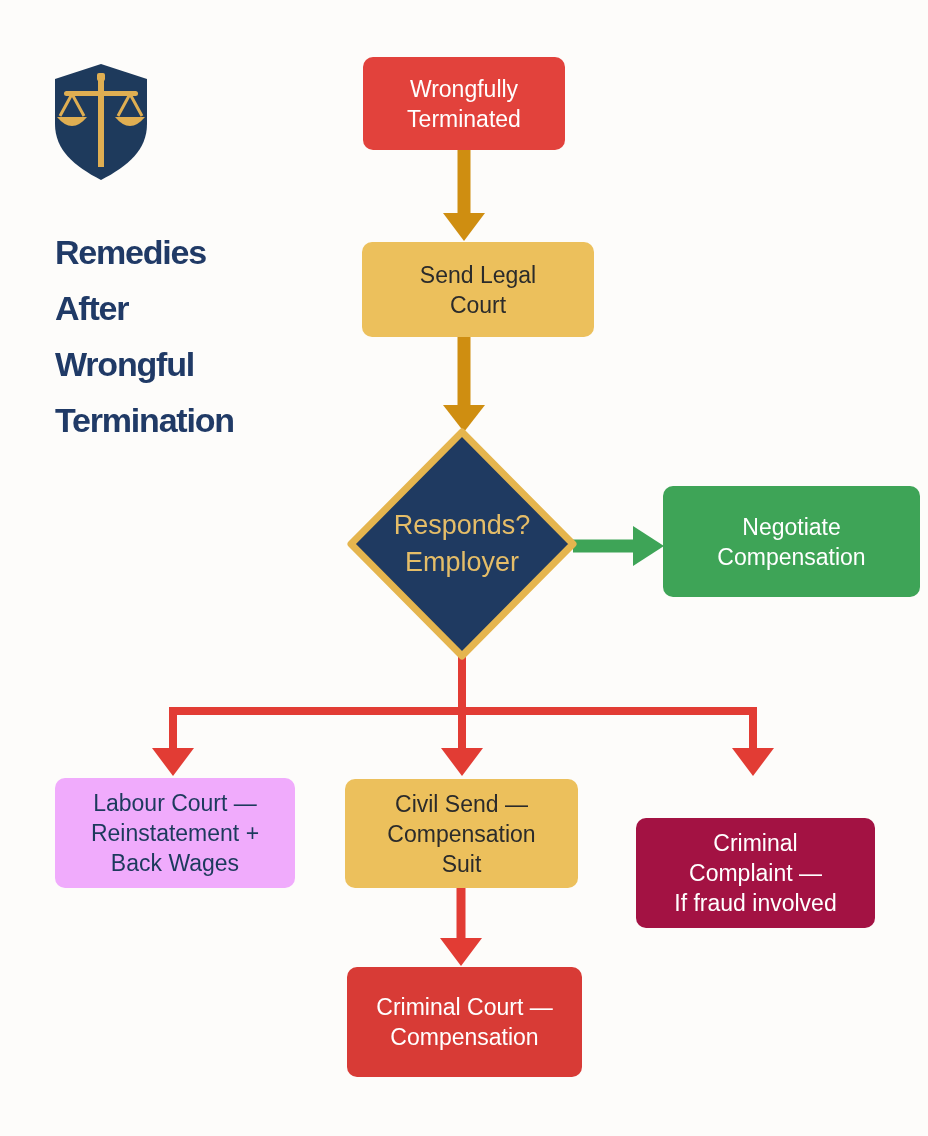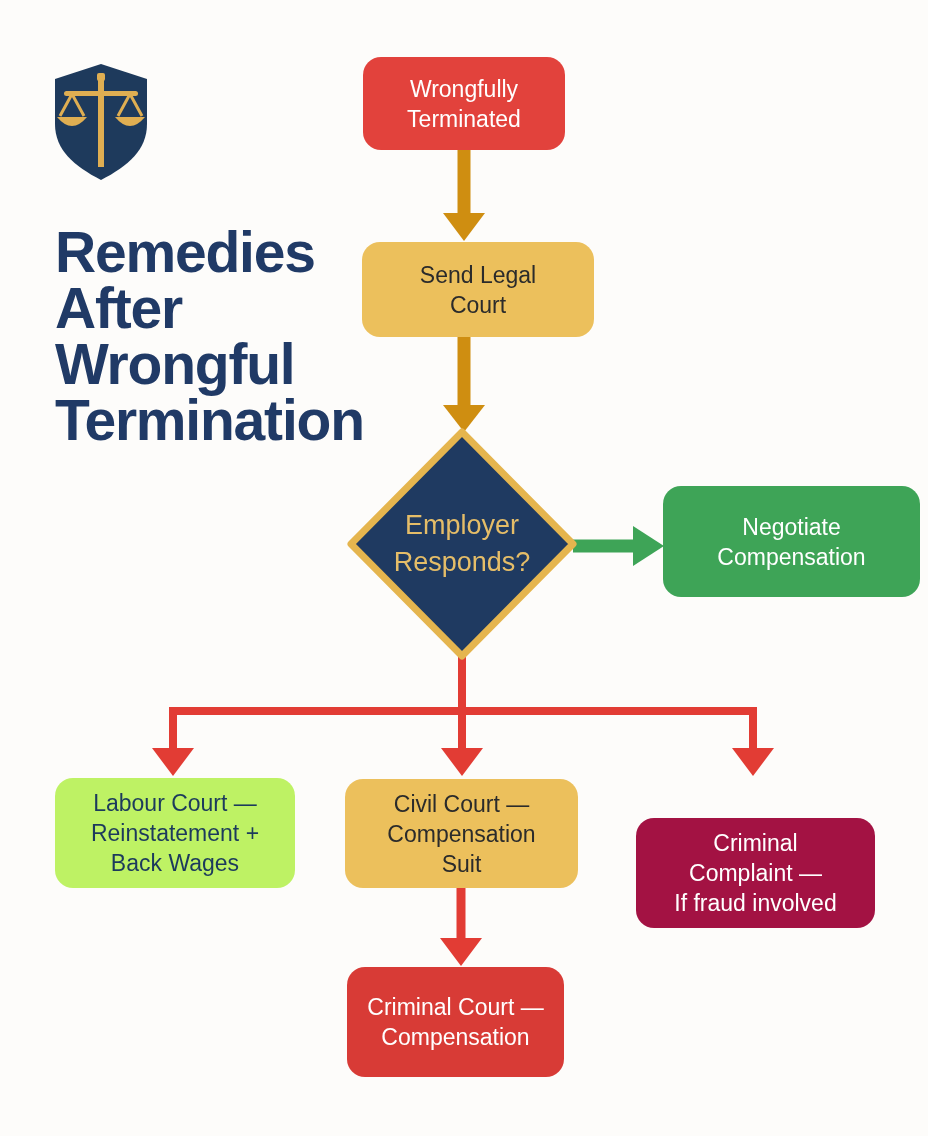--- a/index.html
+++ b/index.html
@@ -23,47 +23,47 @@
   .logo {
     position: absolute;
     left: 52px; top: 62px;
     width: 98px; height: 120px;
   }
 
   .title {
     position: absolute;
     left: 55px; top: 224px;
     margin: 0;
-    font-size: 57px;
+    font-size: 34px;
     font-weight: bold;
     line-height: 56px;
     letter-spacing: -1.2px;
   }
   .title span { display: block; }
 
   .node {
     position: absolute;
     display: flex;
     flex-direction: column;
     align-items: center;
     justify-content: center;
     text-align: center;
-    border-radius: 18px;
+    border-radius: 10px;
     font-size: 23px;
     line-height: 30px;
   }
   .node span { display: block; }
 
   .node-start    { left: 363px; top: 57px;  width: 202px; height: 93px; }
   .node-notice   { left: 362px; top: 242px; width: 232px; height: 95px; }
   .node-negotiate{ left: 663px; top: 486px; width: 257px; height: 111px; }
   .node-labour   { left: 55px;  top: 778px; width: 240px; height: 110px; }
   .node-civil    { left: 345px; top: 779px; width: 233px; height: 109px; }
   .node-complaint{ left: 636px; top: 778px; width: 239px; height: 110px; }
-  .node-crimcourt{ left: 347px; top: 967px; width: 217px; height: 110px; }
+  .node-crimcourt{ left: 347px; top: 967px; width: 235px; height: 110px; }
 
   .diamond-wrap {
     position: absolute;
     left: 346px; top: 427px;
     width: 232px; height: 234px;
   }
   .diamond-svg { position: absolute; left: 0; top: 0; }
   .diamond-label {
     position: absolute;
     left: 0; top: 0;
@@ -137,38 +137,38 @@
   <div class="node node-notice" style="background: rgb(236, 192, 92); color: rgb(43, 43, 43);">
     <span>Send Legal</span>
     <span>Court</span>
   </div>
 
   <div class="diamond-wrap">
     <svg class="diamond-svg" width="232" height="234" viewBox="0 0 232 234">
       <polygon points="116,5 227,117 116,229 5,117" stroke-width="7" stroke-linejoin="round" fill="#1F3A61" stroke="#E5B54E"></polygon>
     </svg>
     <div class="diamond-label" style="color: rgb(229, 189, 104);">
+      <span>Responds?</span>
       <span>Employer</span>
-      <span>Responds?</span>
     </div>
   </div>
 
   <div class="node node-negotiate" style="background: rgb(62, 164, 87); color: rgb(255, 255, 255);">
     <span>Negotiate</span>
     <span>Compensation</span>
   </div>
 
-  <div class="node node-labour" style="background: #bef264; color: rgb(28, 58, 92);">
+  <div class="node node-labour" style="background: #f0abfc; color: rgb(28, 58, 92);">
     <span>Labour Court —</span>
     <span>Reinstatement +</span>
     <span>Back Wages</span>
   </div>
 
   <div class="node node-civil" style="background: rgb(236, 192, 92); color: rgb(43, 43, 43);">
-    <span>Civil Court —</span>
+    <span>Civil Send —</span>
     <span>Compensation</span>
     <span>Suit</span>
   </div>
 
   <div class="node node-complaint" style="background: rgb(163, 18, 67); color: rgb(255, 255, 255); margin-top: 40px;">
     <span>Criminal</span>
     <span>Complaint —</span>
     <span>If fraud involved</span>
   </div>
 

